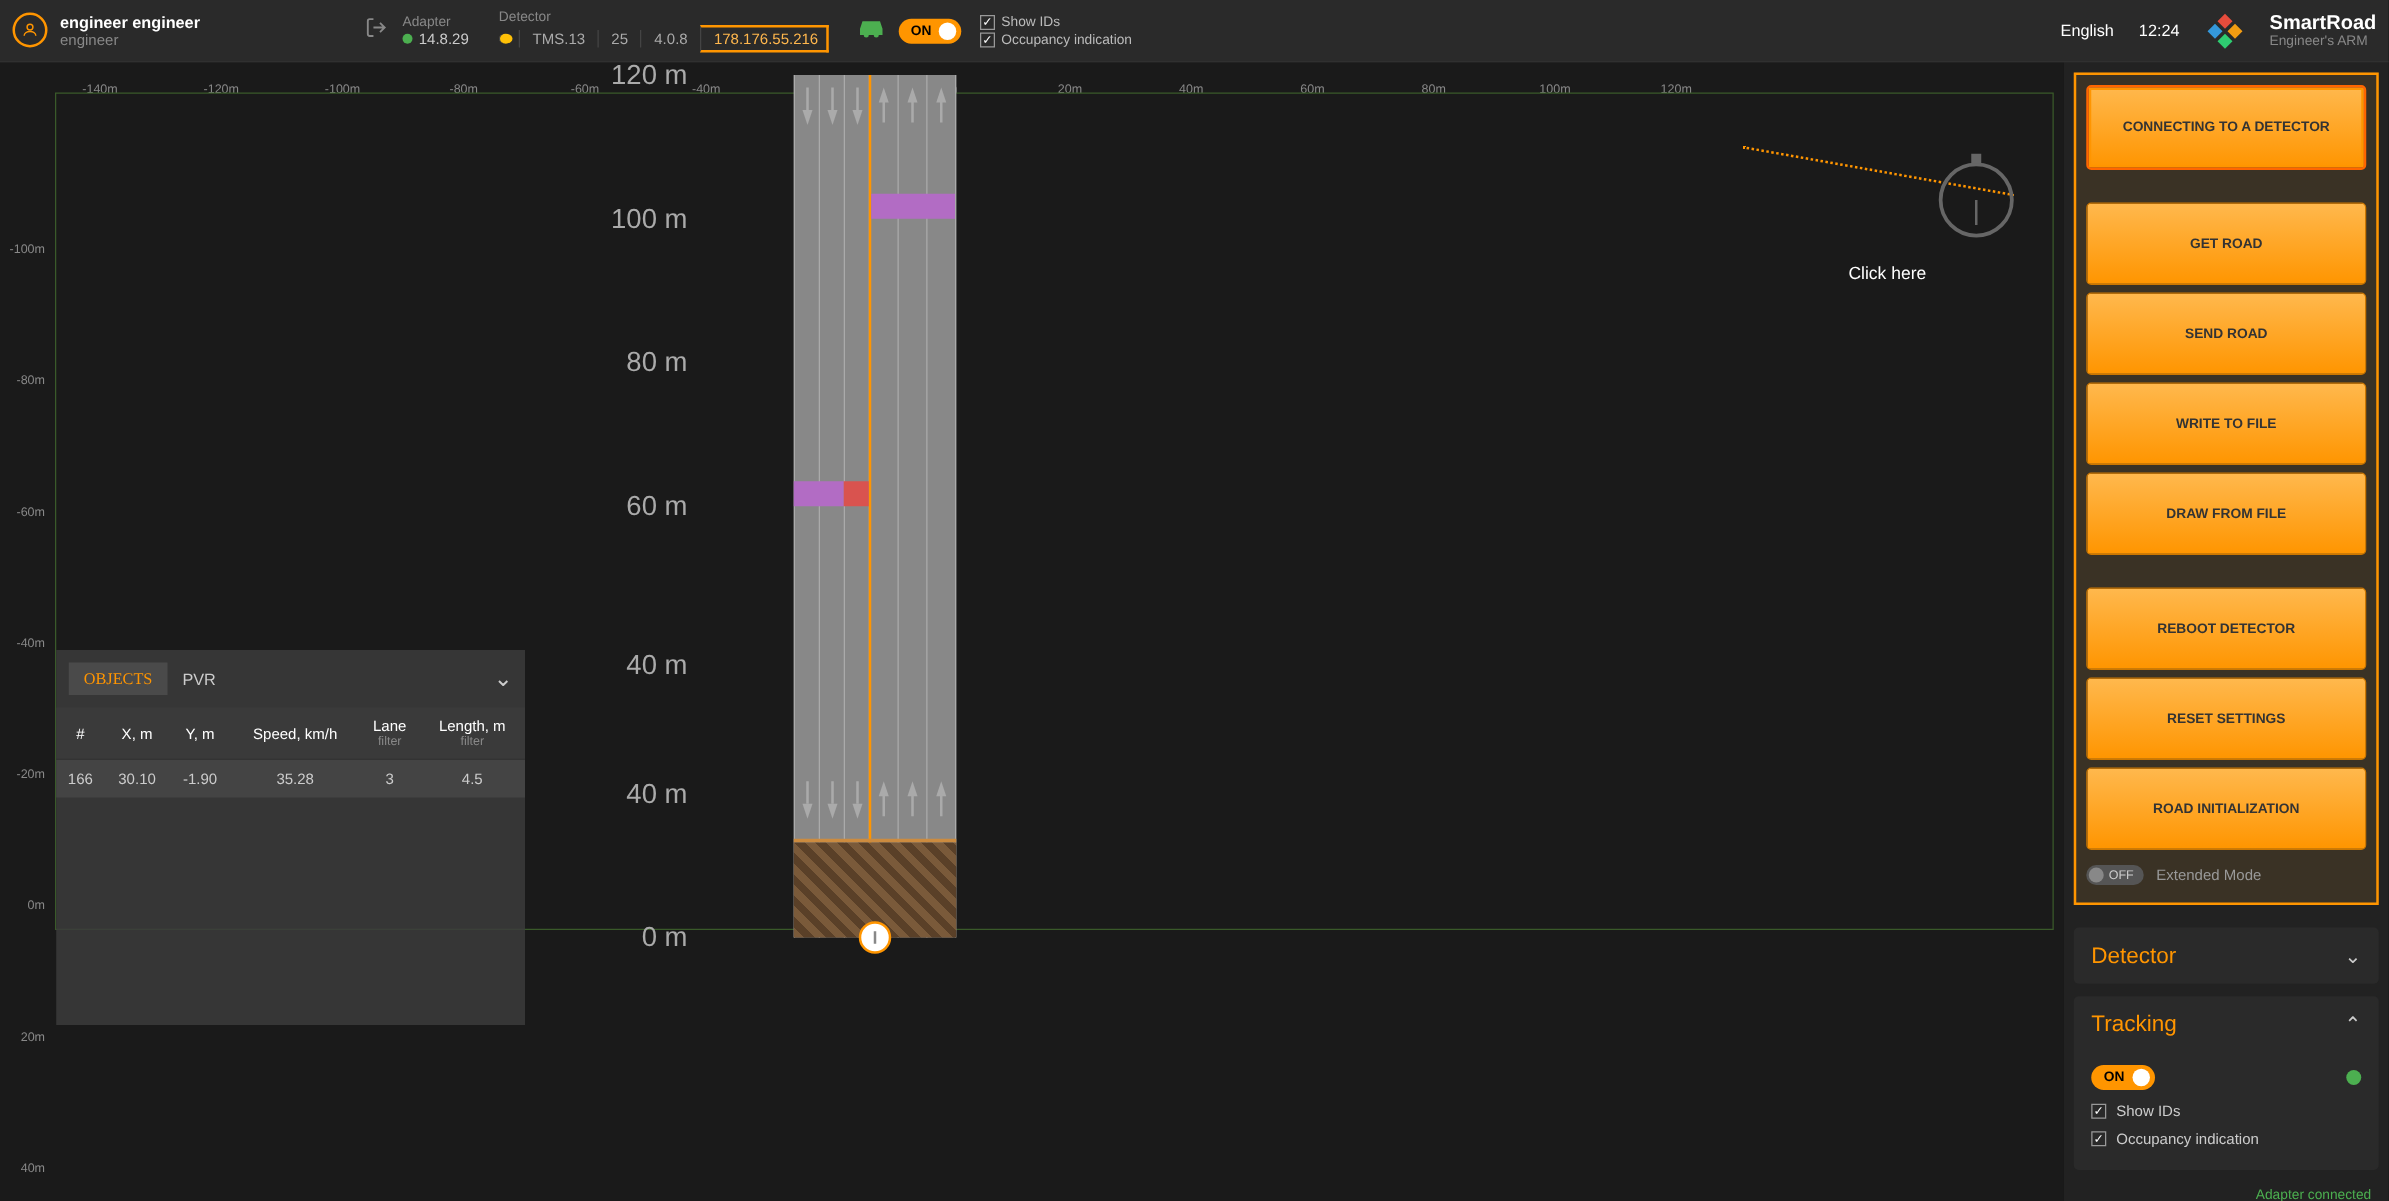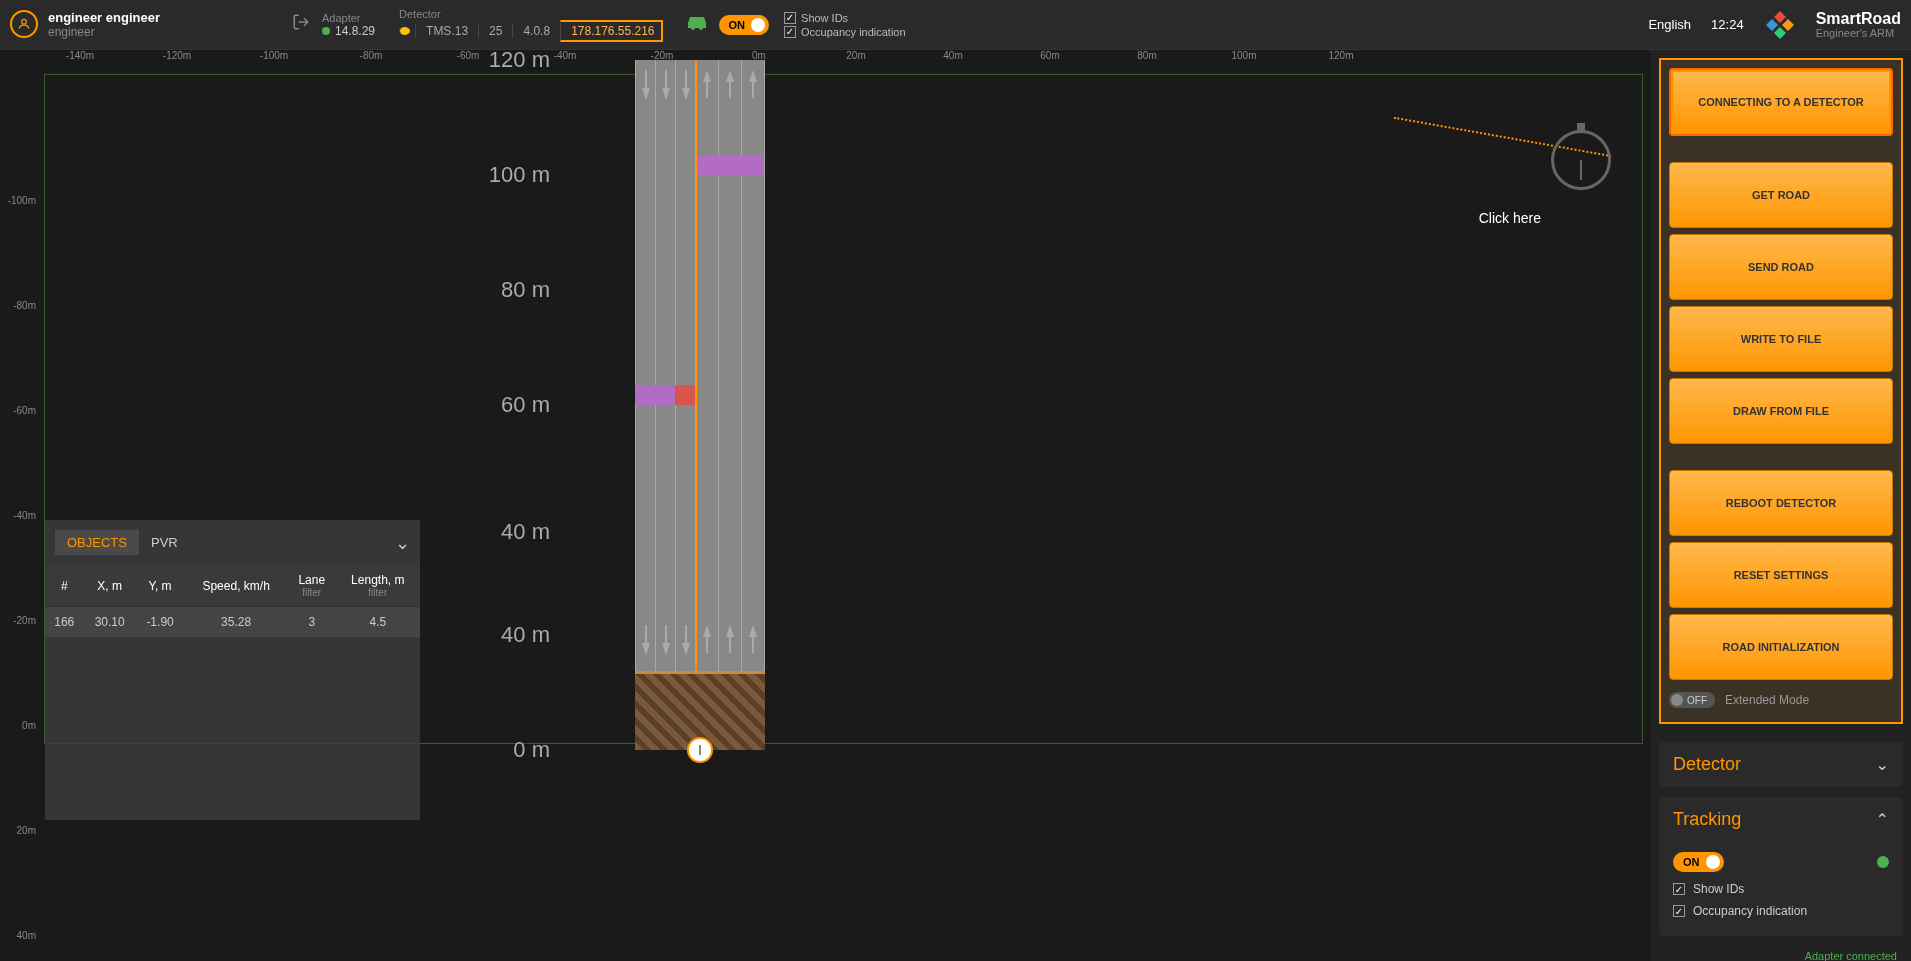--- a/index.html
+++ b/index.html
@@ -38,21 +38,21 @@
 .logo-section { display: flex; align-items: center; gap: 20px; }
 .logo-text { display: flex; flex-direction: column; line-height: 1.1; }
 .logo-name { color: #fff; font-size: 16px; font-weight: bold; }
 .logo-sub { color: #888; font-size: 11px; }
 
 
 .main { position: relative; height: 911px; display: flex; }
 .plot-area { flex: 1; position: relative; background: #1a1a1a; }
 
 
-.ruler-top { position: absolute; top: 0; left: 40px; right: 0; height: 20px; display: flex; font-size: 10px; color: #888; }
+.ruler-top { position: absolute; top: 16px; left: 40px; right: 0; height: 20px; display: flex; font-size: 10px; color: #888; }
 .ruler-top div { position: absolute; transform: translateX(-50%); }
 
 
 .ruler-left { position: absolute; left: 0; top: 20px; bottom: 0; width: 40px; font-size: 10px; color: #888; }
 .ruler-left div { position: absolute; right: 4px; transform: translateY(-50%); }
 
 .green-box { position: absolute; left: 44px; top: 24px; right: 8px; height: 670px; border: 1px solid #3a5a2a; }
 
 
 .road-container { position: absolute; left: 480px; top: 0; width: 820px; height: 720px; }
@@ -78,21 +78,21 @@
 .stopwatch { position: absolute; right: 40px; top: 80px; width: 60px; height: 60px; border: 3px solid #666; border-radius: 50%; }
 .stopwatch::before { content: ''; position: absolute; top: -10px; left: 50%; width: 8px; height: 8px; background: #666; transform: translateX(-50%); }
 .stopwatch::after { content: ''; position: absolute; top: 50%; left: 50%; width: 2px; height: 20px; background: #666; transform-origin: top; transform: translateX(-50%); }
 .click-here { position: absolute; right: 110px; top: 160px; color: #fff; font-size: 14px; }
 .dotted-line { position: absolute; right: 40px; top: 105px; width: 220px; height: 2px; border-top: 2px dotted #ff9500; transform: rotate(10deg); transform-origin: right; }
 
 
 .objects-panel { position: absolute; left: 45px; top: 470px; width: 375px; background: rgba(60,60,60,0.85); height: 300px; }
 .panel-tabs { display: flex; align-items: center; padding: 10px; }
 .tab { padding: 5px 12px; font-size: 13px; cursor: pointer; }
-.tab.active { color: #ff9500; background: #4a4a4a; }
+.tab.active { color: #ff9500; background: #4a4a4a; font-family: Liberation Serif, serif; }
 .tab-chevron { margin-left: auto; font-size: 18px; cursor: pointer; }
 .obj-table { width: 100%; border-collapse: collapse; font-size: 12px; }
 .obj-table th { background: #3a3a3a; padding: 8px 4px; color: #fff; font-weight: normal; font-size: 12px;}
 .obj-table th .filter { display: block; font-size: 10px; color: #888; }
 .obj-table td { padding: 8px 4px; text-align: center; background: #444; border-top: 1px solid #333; }
 
 
 .right-panel { width: 260px; background: #222; padding: 0; display: flex; flex-direction: column; gap: 10px; }
 .big-btn { width: 100%; padding: 26px; background: linear-gradient(#ffb84d, #ff9500); border: 1px solid #cc7700; color: #333; font-size: 11px; font-weight: bold; border-radius: 4px; cursor: pointer; margin-bottom: 6px; }
 .big-btn.highlight { border: 2px solid #ff6600; box-shadow: 0 0 0 2px #ff9500 inset; }

